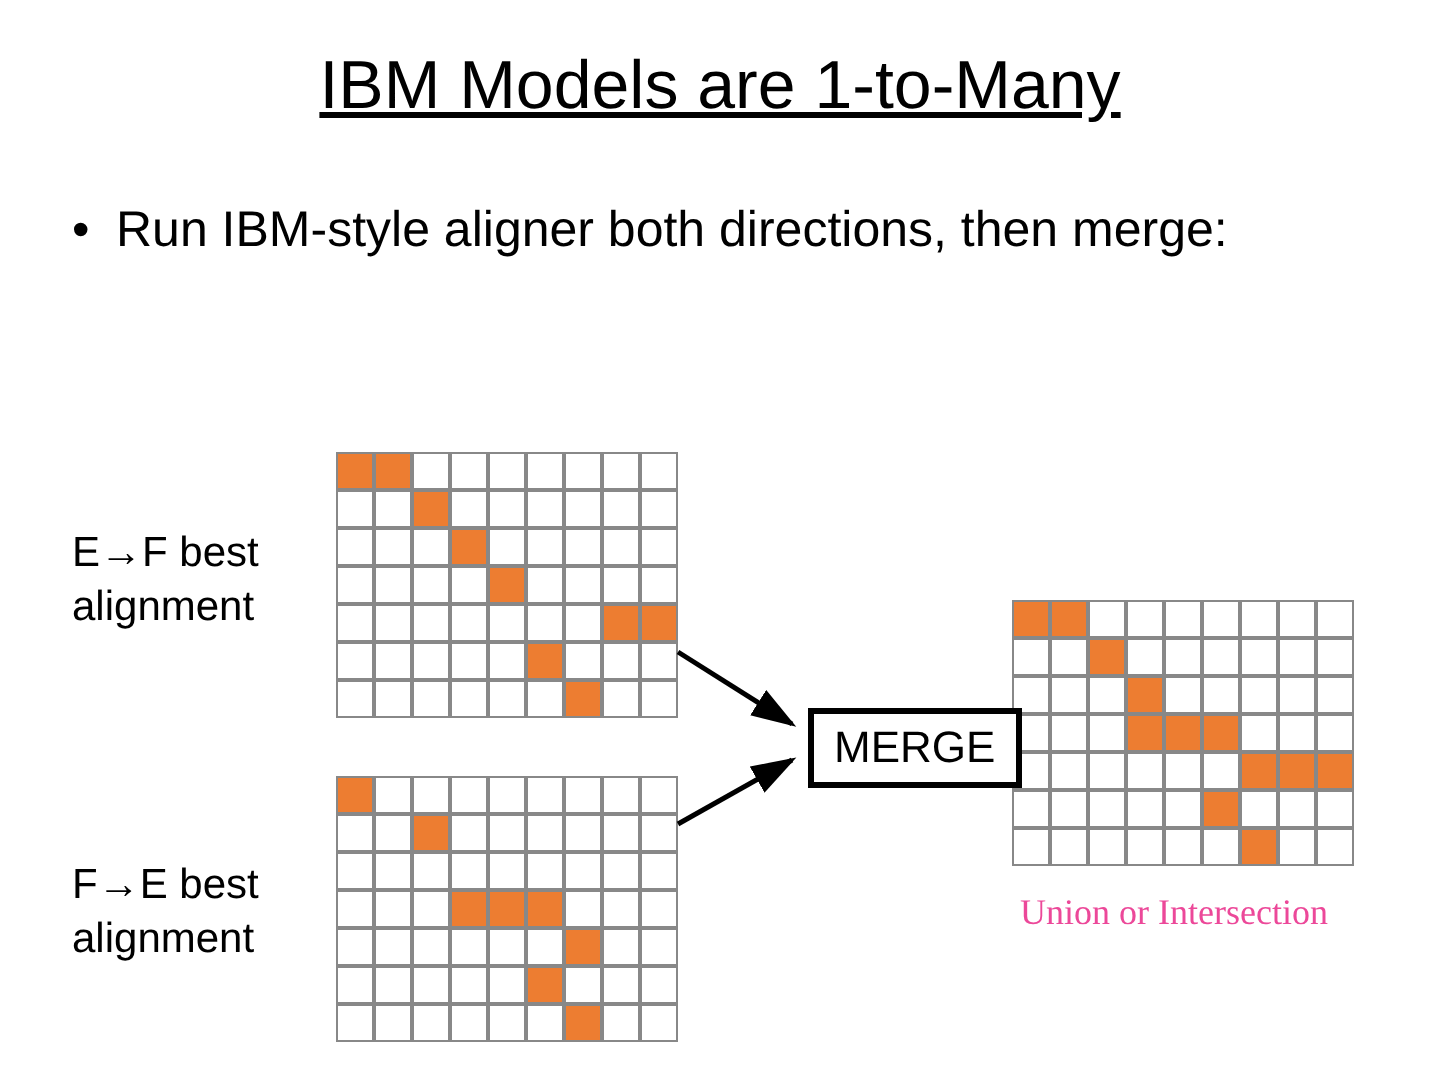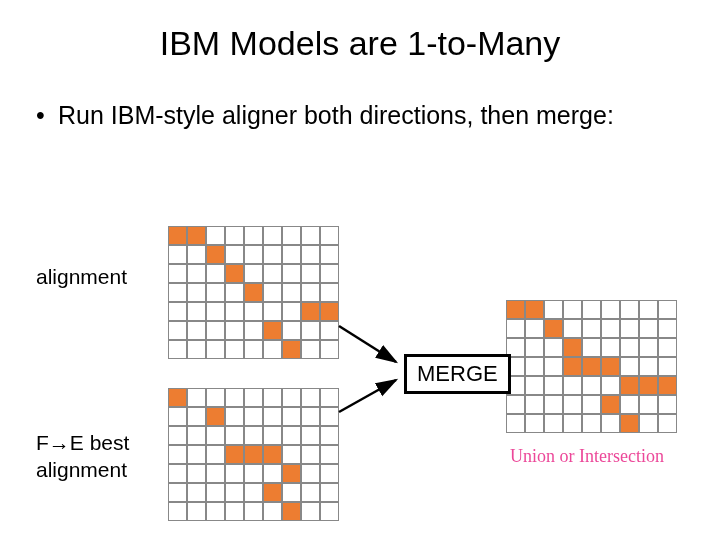--- a/index.html
+++ b/index.html
@@ -10,20 +10,21 @@
     font-family: Arial, Helvetica, sans-serif;
     position: relative;
     overflow: hidden;
   }
   .title {
     text-align: center;
     font-size: 34px;
     font-weight: 400;
     padding-top: 24px;
     color: #000;
+    text-decoration: underline;
   }
   .bullet {
     font-size: 25px;
     padding: 36px 36px 0 36px;
     color: #000000;
     line-height: 1.28;
   }
   .bullet .dot { display: inline-block; width: 22px; }
   .label {
     position: absolute;
@@ -63,20 +64,21 @@
 </head>
 <body>
 
 <h1 class="title">IBM Models are 1-to-Many</h1>
 
 <div class="bullet">
   <span class="dot">•</span><span>Run IBM-style aligner both directions, then merge:</span>
 </div>
 
 <div class="label" style="left:36px; top:264px;">
+  <div>E→F best</div>
   <div>alignment</div>
 </div>
 
 <div class="label" style="left:36px; top:430px;">
   <div>F→E best</div>
   <div>alignment</div>
 </div>
 
 <div class="grid" id="grid-ef" style="left:168px; top:226px; width:171px; height:133px; grid-template-columns:repeat(9,1fr); grid-template-rows:repeat(7,1fr);">
     <div class="cell on"></div>

